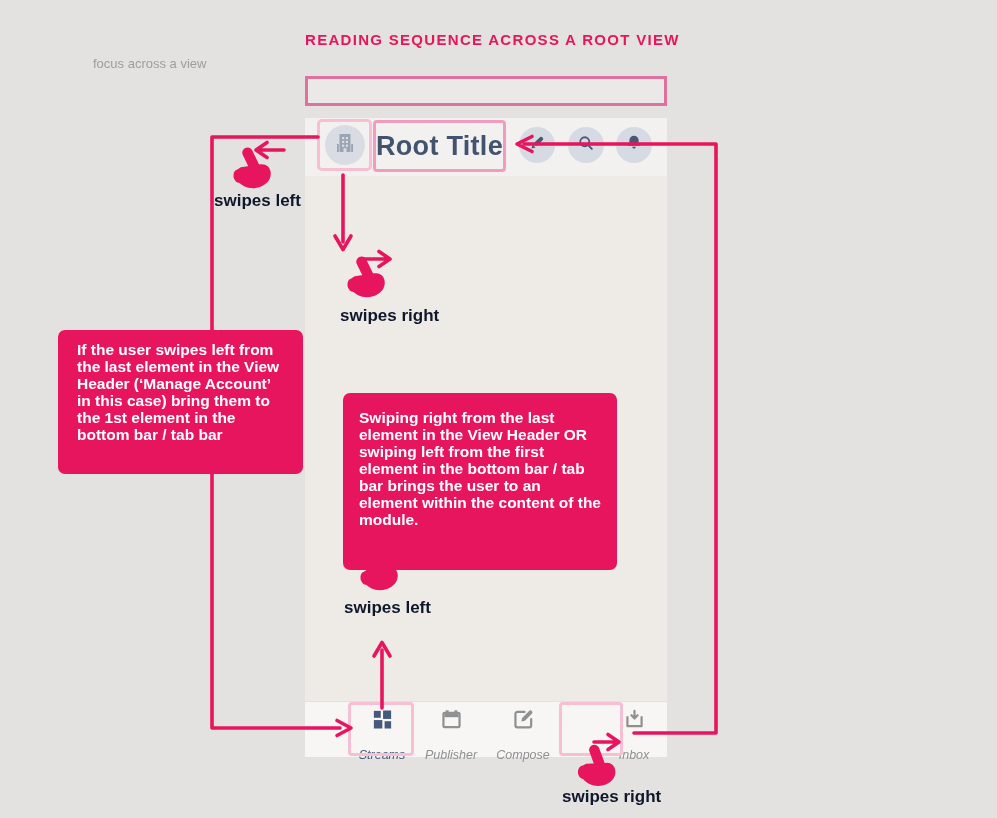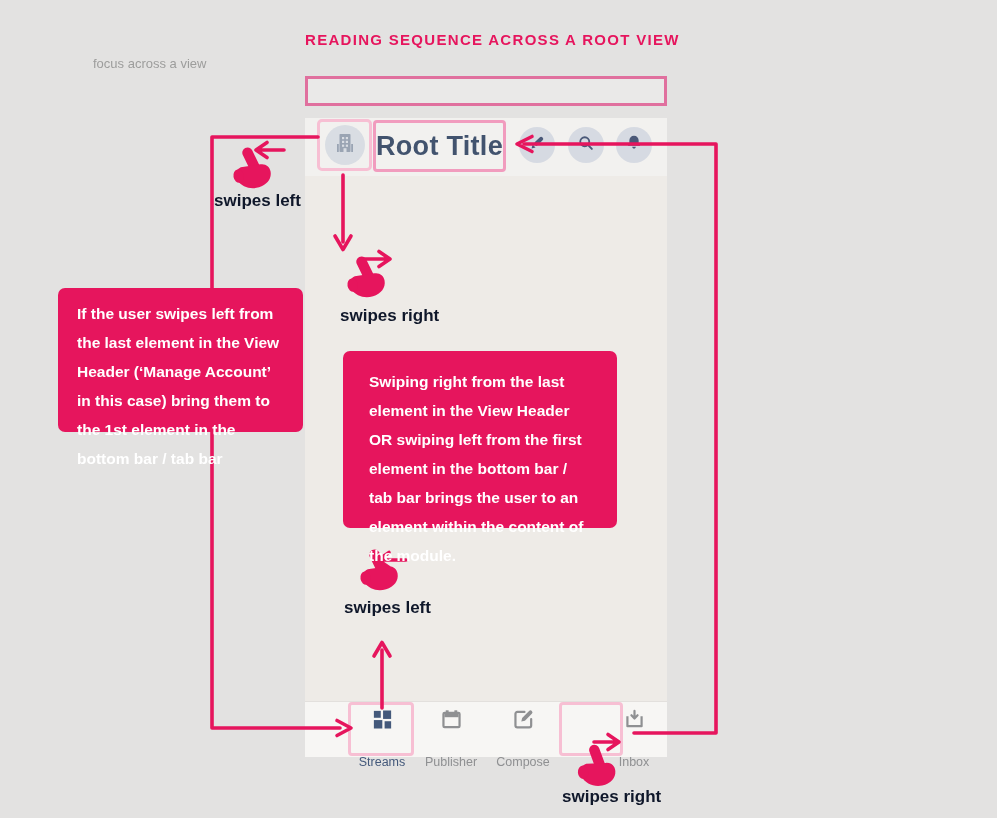--- a/index.html
+++ b/index.html
@@ -38,39 +38,39 @@
     position:absolute;top:9px;width:36px;height:36px;border-radius:50%;background:#D6DAE2;
     display:flex;align-items:center;justify-content:center;color:#4A5878;
   }
   .phone-content{position:absolute;left:0;top:58px;width:362px;height:525px;background:#EEEBE7;}
   .tabbar{
     position:absolute;left:0;top:583px;width:362px;height:56px;background:#F7F6F4;
     border-top:1px solid #E3E0DD;box-sizing:border-box;
   }
   .tab{
     position:absolute;top:6px;width:64px;display:flex;flex-direction:column;align-items:center;
-    gap:20px;color:#8F9092;cursor:pointer;
+    gap:13px;color:#8F9092;cursor:pointer;font-style:italic;
   }
   .tab.active{color:#44597B;}
   .tab .tab-label{font-size:12.5px;}
   .tab-hl-streams{left:43px;top:584px;width:66px;height:54px;border-radius:4px;}
   .tab-hl-inbox{left:254px;top:584px;width:64px;height:54px;border-radius:4px;}
 
   
   .overlay{left:0;top:0;z-index:3;pointer-events:none;}
   .hand{z-index:4;pointer-events:none;}
   .gesture-label{
     z-index:4;color:#0f172a;font-weight:bold;font-size:17px;text-align:left;
   }
   .note{
     position:absolute;z-index:5;box-sizing:border-box;background:#E6155D;color:#FFFFFF;
-    border-radius:7px;font-weight:bold;font-size:15.5px;line-height:29px;
+    border-radius:7px;font-weight:bold;font-size:15.5px;line-height:17px;margin-top:42px;
   }
   .note-left{left:58px;top:288px;width:245px;height:144px;padding:11px 19px;}
-  .note-middle{left:343px;top:351px;width:274px;height:177px;padding:16px 26px;}
+  .note-middle{left:343px;top:351px;width:274px;height:177px;padding:16px 16px;}
   .note-right{left:678px;top:317px;width:274px;height:140px;padding:17px 22px;}
 </style>
 </head>
 <body>
 
 <div class="canvas">
 
   <div class="abs diagram-title">READING SEQUENCE ACROSS A ROOT VIEW</div>
   <div class="abs caption">focus across a view</div>
 

